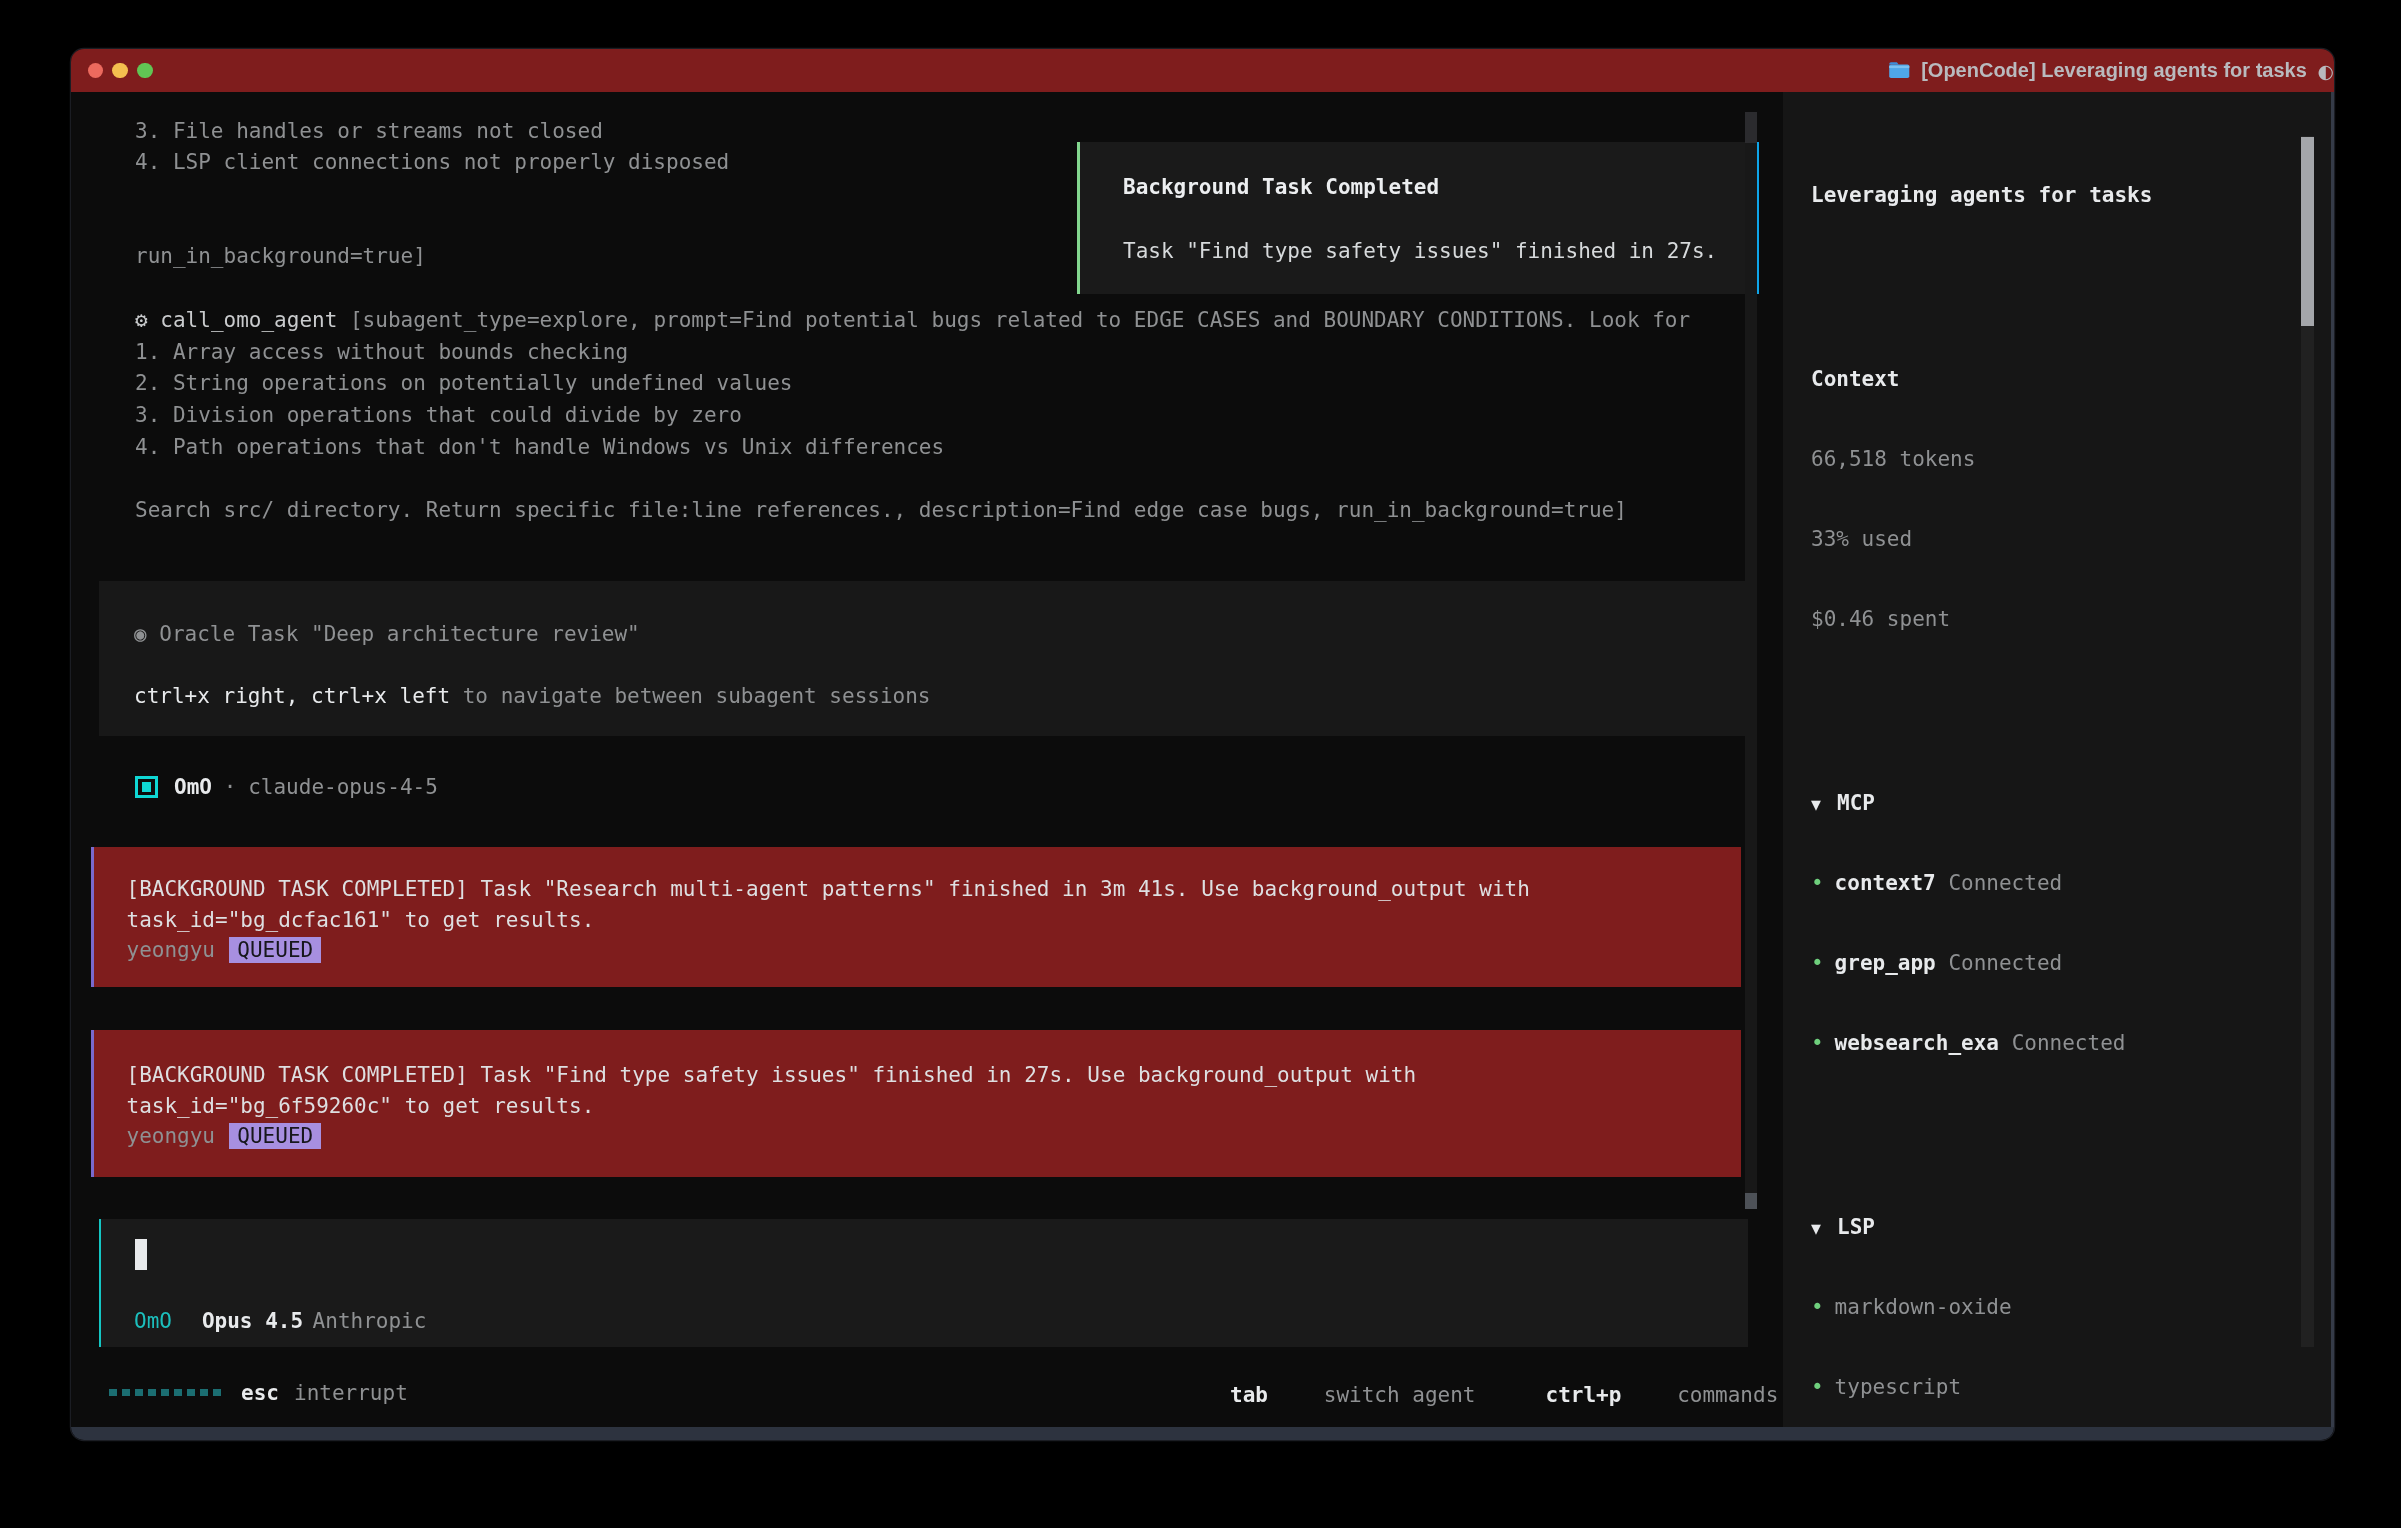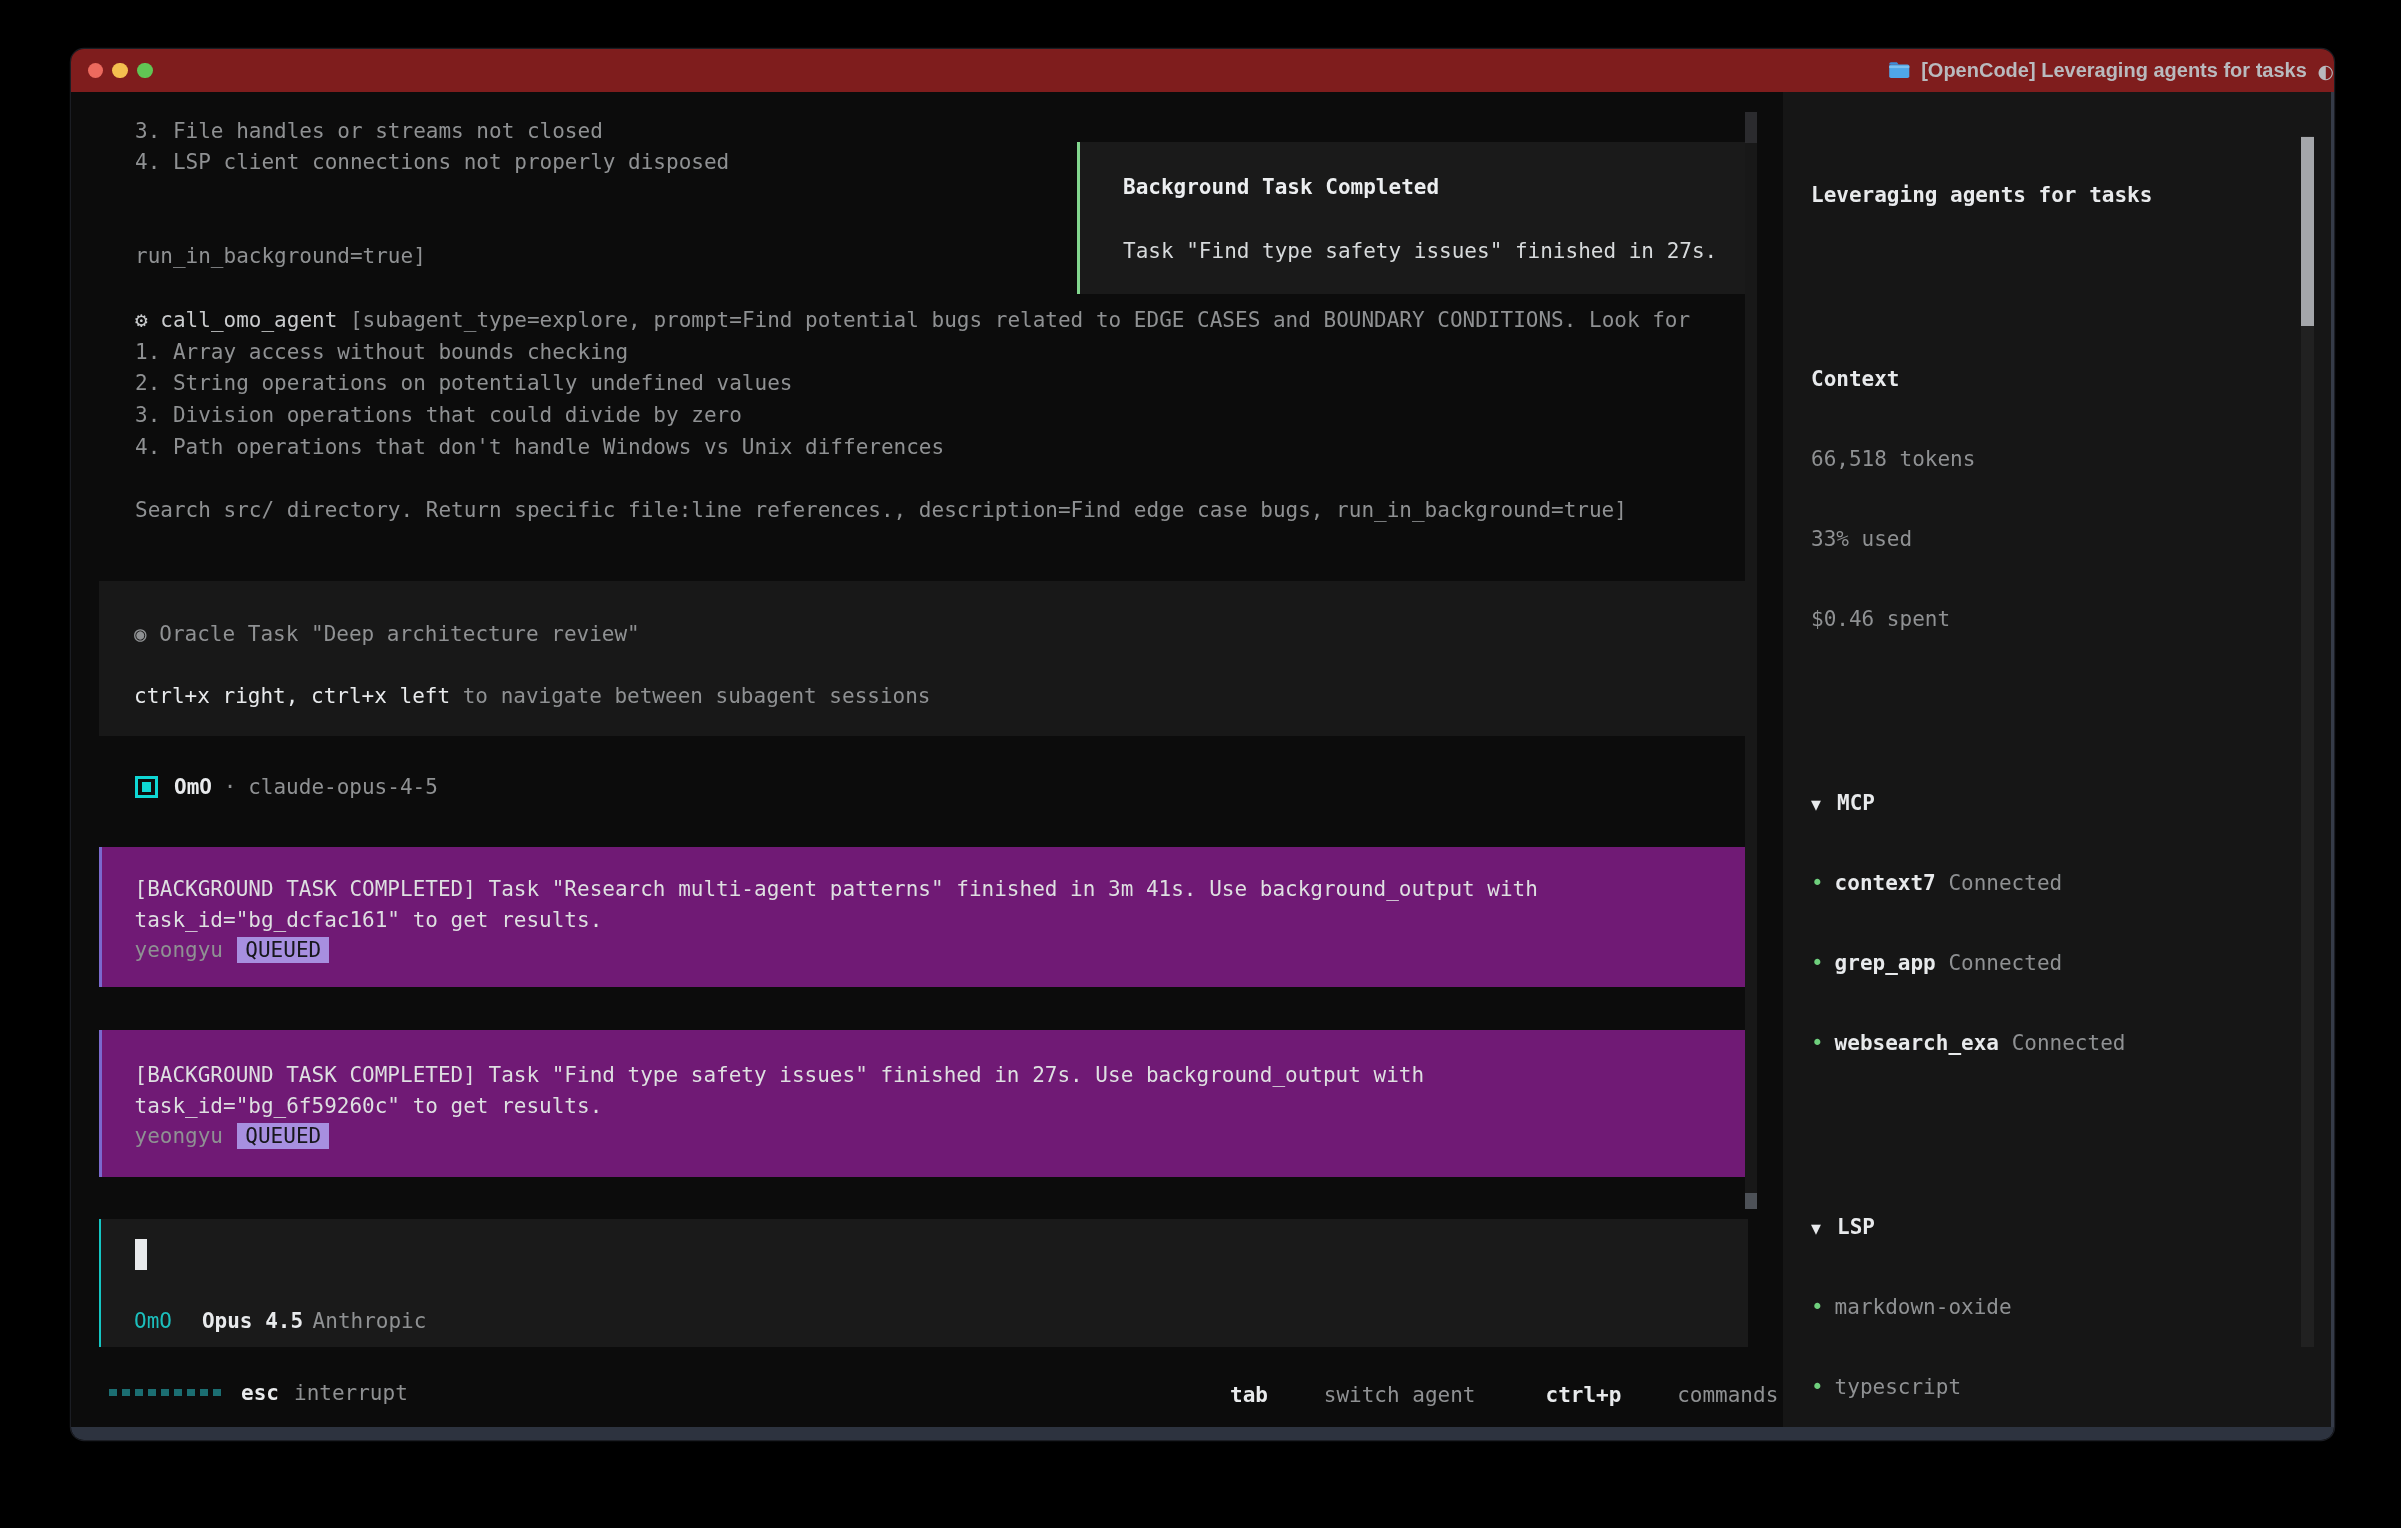--- a/index.html
+++ b/index.html
@@ -21,33 +21,33 @@
   .sidebar{position:absolute;left:1712px;top:43px;width:551px;height:1335px;background:#161616;}
   .bottombar{position:absolute;left:0;top:1378px;width:100%;height:13px;background:#2d333f;
              border-radius:0 0 13px 13px;}
   .edge-strip{position:absolute;right:0;top:0;width:3.5px;height:100%;background:#353b48;}
   
   .t-line{position:absolute;left:64px;white-space:pre;height:32px;line-height:32px;color:#8f9193;}
   .white{color:#e8eaec;} .bold{font-weight:bold;} .gray{color:#8f9193;}
   .tool-name{color:#c9cbcd;}
   
   .toast{position:absolute;left:1006px;top:50px;width:671px;height:152px;background:#1a1a1a;
-         border-left:3px solid #83d78f;border-right:6px solid #0ea5e9;}
+         border-left:3px solid #83d78f;border-right:8px solid #0ea5e9;}
   .toast .tt{position:absolute;left:43px;top:33px;white-space:pre;color:#eceef0;font-weight:bold;}
   .toast .tb{position:absolute;left:43px;top:97px;white-space:pre;color:#d7dadc;}
   
   .oracle{position:absolute;left:28px;top:489px;width:1647px;height:155px;background:#181818;}
   .oracle .o1{position:absolute;left:35px;top:41px;white-space:pre;color:#8f9193;}
   .oracle .o2{position:absolute;left:35px;top:103px;white-space:pre;}
   
   .agent-row{position:absolute;left:64px;top:682px;height:26px;display:flex;align-items:center;white-space:pre;}
   .omo-icon{width:16.5px;height:16.5px;border:3px solid #0fd7d4;margin-right:16.5px;display:flex;align-items:center;justify-content:center;}
   .omo-icon .in{width:9.5px;height:9.5px;background:#0fd7d4;}
   
-  .bgbox{position:absolute;left:28px;width:1647px;background:#701a75;border-left:3px solid #7a6ace;}
+  .bgbox{position:absolute;left:20px;width:1647px;background:#7f1d1d;border-left:3px solid #7a6ace;}
   .bgbox .b1,.bgbox .b2{position:absolute;left:32.5px;white-space:pre;color:#dedfe1;}
   .bgbox .brow{position:absolute;left:32.5px;display:flex;align-items:center;white-space:pre;}
   .badge{background:#a78fe0;color:#17171c;font-weight:normal;padding:1.2px 8.3px;margin-left:14px;}
   
   .inputbox{position:absolute;left:28px;top:1127px;width:1647px;height:128px;background:#1a1a1a;
             border-left:2.4px solid #14c6c3;}
   .cursor{position:absolute;left:34px;top:20px;width:11.8px;height:31px;background:#e8eaec;}
   .in-footer{position:absolute;left:33px;top:90px;white-space:pre;display:flex;}
   .teal{color:#1cbfbd;}
   

